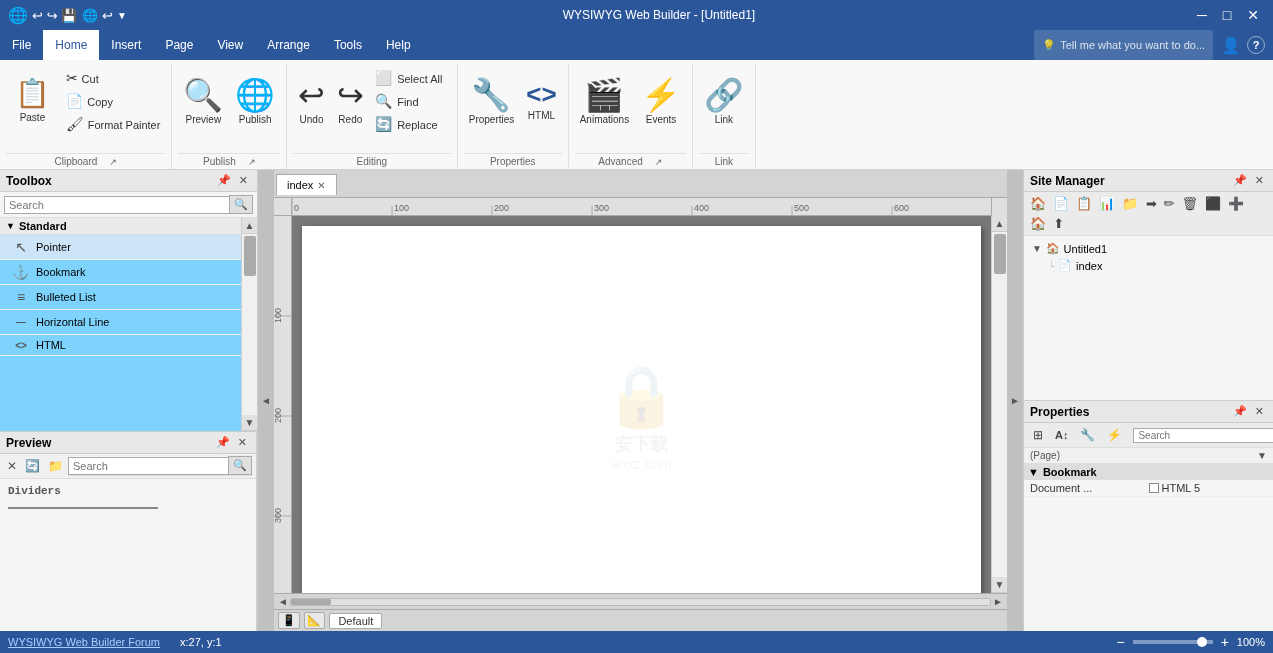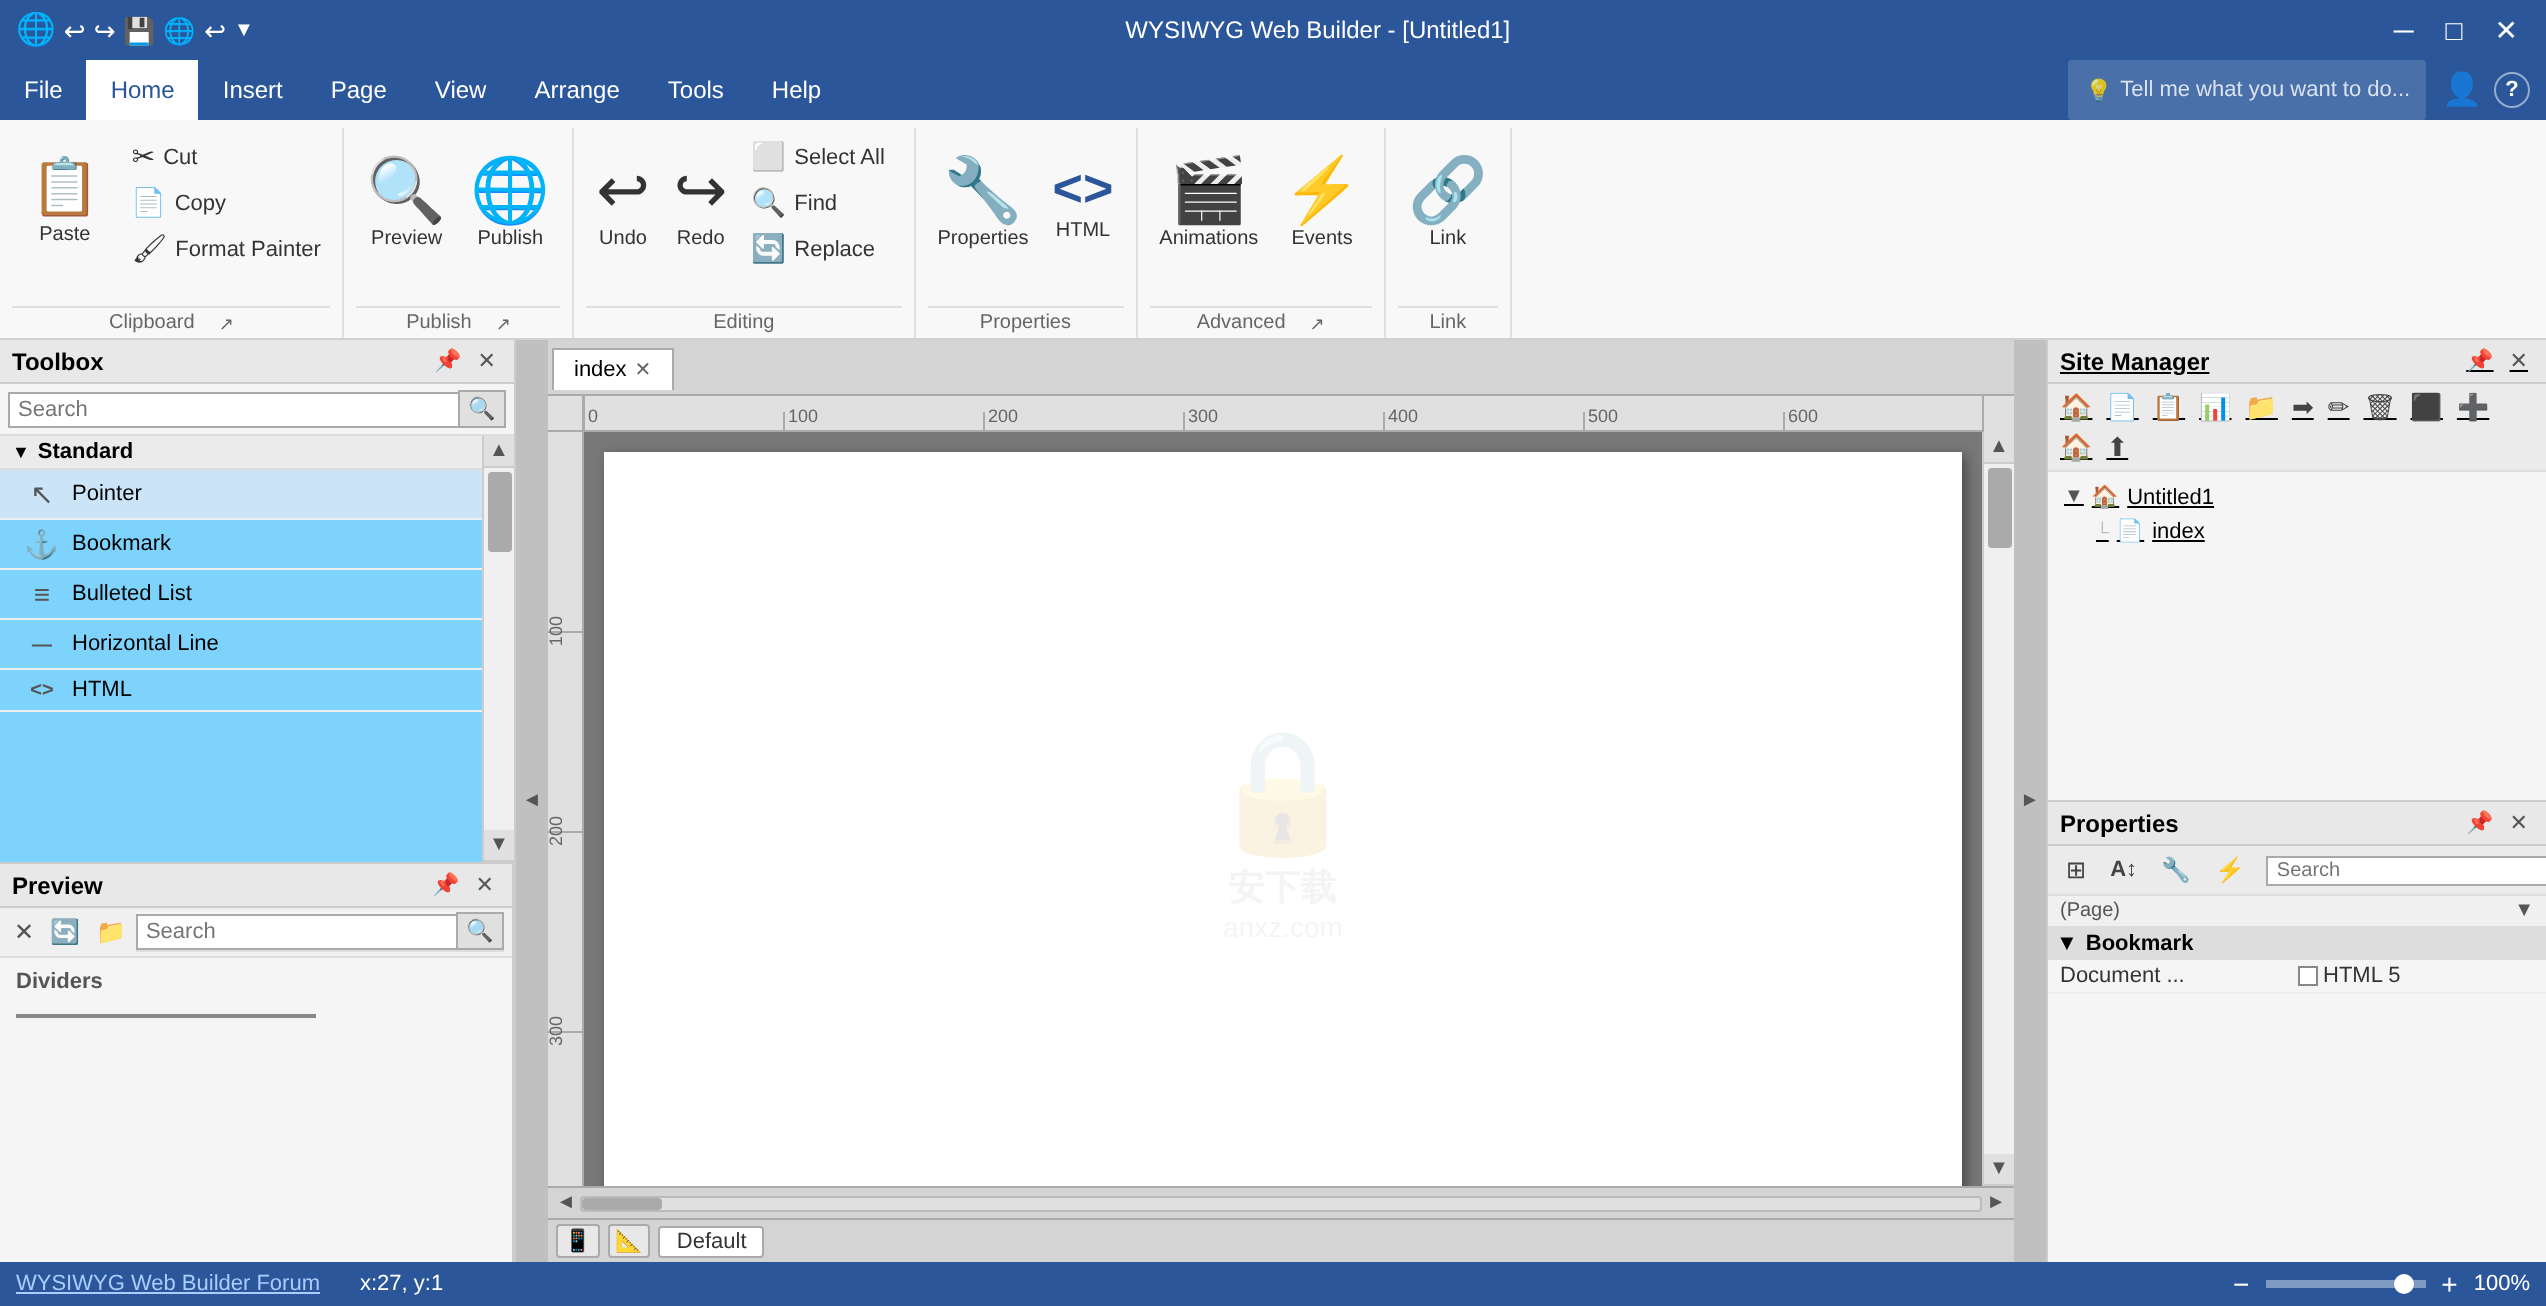--- a/index.html
+++ b/index.html
@@ -190,21 +190,21 @@
     }
     .blocks-toolbar {
       display: flex;
       align-items: center;
       padding: 2px 4px;
       gap: 2px;
       border-bottom: 1px solid #ddd;
       background: #f0f0f0;
     }
     .blocks-toolbar-btn { font-size: 12px; cursor: pointer; padding: 2px 3px; border: none; background: none; color: #555; }
-    .blocks-content { flex: 1; overflow: auto; padding: 4px; }
+    .blocks-content { flex: 1; overflow: auto; padding: 4px; font-family: Liberation Mono, monospace; }
     .divider-section-label { font-size: 11px; color: #555; font-weight: bold; padding: 2px 4px; }
     .divider-preview { height: 2px; background: #888; margin: 8px 4px; width: 150px; }
 
     
     .canvas-area {
       flex: 1;
       background: #7a7a7a;
       display: flex;
       flex-direction: column;
       overflow: hidden;
@@ -294,21 +294,20 @@
       border-left: 1px solid #ccc;
       display: flex;
       flex-direction: column;
     }
     .site-manager-panel {
       flex: 1;
       display: flex;
       flex-direction: column;
       border-bottom: 1px solid #ccc;
       max-height: 260px;
-      text-decoration: underline;
     }
     .site-manager-toolbar {
       display: flex;
       align-items: center;
       padding: 2px 3px;
       gap: 1px;
       background: #ebebeb;
       border-bottom: 1px solid #ddd;
       flex-wrap: wrap;
     }

